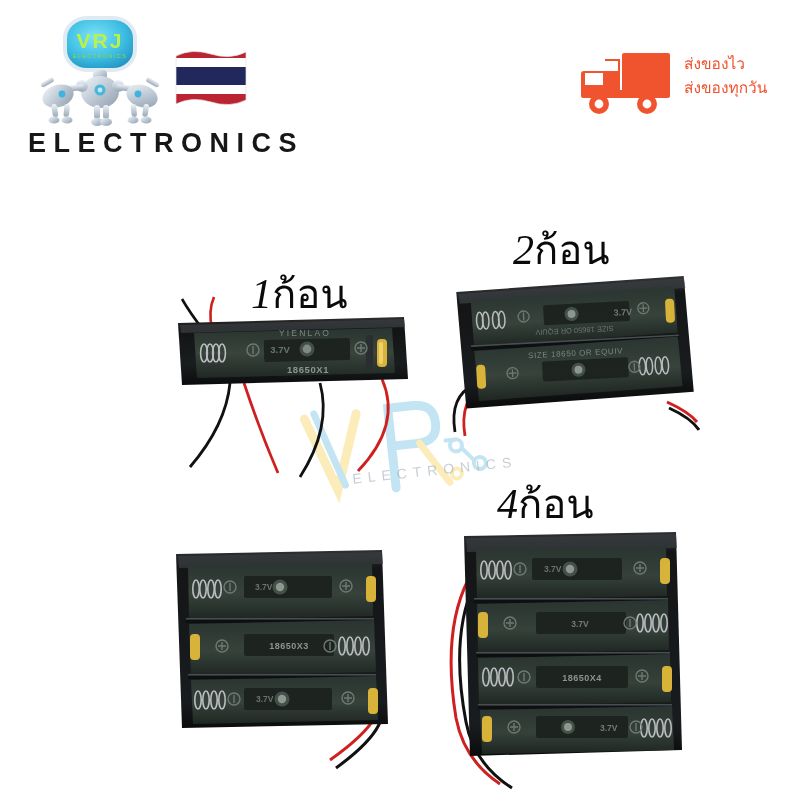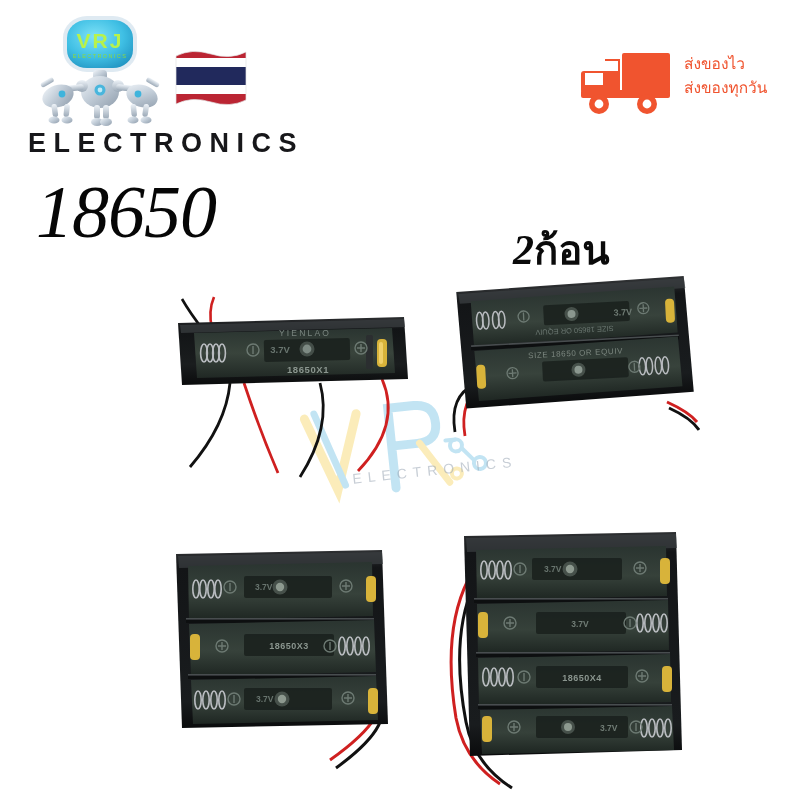--- a/index.html
+++ b/index.html
@@ -76,21 +76,21 @@
     transform: rotate(-6deg);
     white-space: nowrap;
     pointer-events: none;
   }
 
   
   .qty-label {
     position: absolute;
     font-family: "DejaVu Sans", sans-serif;
     font-size: 40px;
-    font-weight: 700;
+    font-weight: 400;
     color: #0a0a0a;
     white-space: nowrap;
   }
   .qty-label .num {
     font-family: "Liberation Serif", serif;
     font-style: italic;
     font-size: 42px;
   }
   #lbl-1 { left: 251px; top: 262px; }
   #lbl-2 { left: 513px; top: 218px; }
@@ -182,21 +182,20 @@
         <rect x="0" y="16" width="78" height="9" fill="#ffffff"></rect>
         <rect x="0" y="25" width="78" height="18" fill="#21295c"></rect>
         <rect x="0" y="43" width="78" height="9" fill="#ffffff"></rect>
       </g>
       <path d="M4 14 Q20 6 39 12 Q58 18 74 10 L74 58 Q58 66 39 60 Q20 54 4 62 Z" fill="none" stroke="#e3e3e3" stroke-width="0.7"></path>
     </svg>
   </div>
 
   <div class="brand-word">ELECTRONICS</div>
 
-  <div class="title-18650">18650</div>
 
   <div class="ship-truck">
     <svg viewBox="0 0 96 70" width="96" height="70">
       <g fill="#f0542f">
         <rect x="44" y="6" width="48" height="40" rx="2"></rect>
         <path d="M6 24 L28 24 L28 46 L6 46 Q3 46 3 43 L3 27 Q3 24 6 24 Z"></path>
         <rect x="3" y="43" width="89" height="8" rx="2"></rect>
         <path d="M7 26 L25 26 L25 38 L7 38 Z" fill="#ffffff"></path>
         <path d="M27 12 L42 12 L42 46 L27 46 Z"></path>
         <path d="M27 14 L40 14 L40 24 L27 24 Z" fill="#ffffff"></path>
@@ -542,17 +541,23 @@
       <rect x="42" y="194" width="10" height="26" rx="4" fill="#d8b33a"></rect>
       <g stroke="#6d7a73" stroke-width="1.4" fill="none">
         <circle cx="74" cy="205" r="6"></circle>
           <path d="M70 205 L78 205 M74 201 L74 209"></path>
         <circle cx="196" cy="205" r="6"></circle>
           <path d="M196 201 L196 209"></path>
       </g>
     </svg>
   </div>
 
+  <div class="qty-label" id="lbl-1">
+    <span class="num">1</span><span>ก้อน</span>
+  </div>
   <div class="qty-label" id="lbl-2">
     <span class="num">2</span><span>ก้อน</span>
   </div>
+  <div class="qty-label" id="lbl-4">
+    <span class="num">4</span><span>ก้อน</span>
+  </div>
 
 </div>
 
 </body></html>

